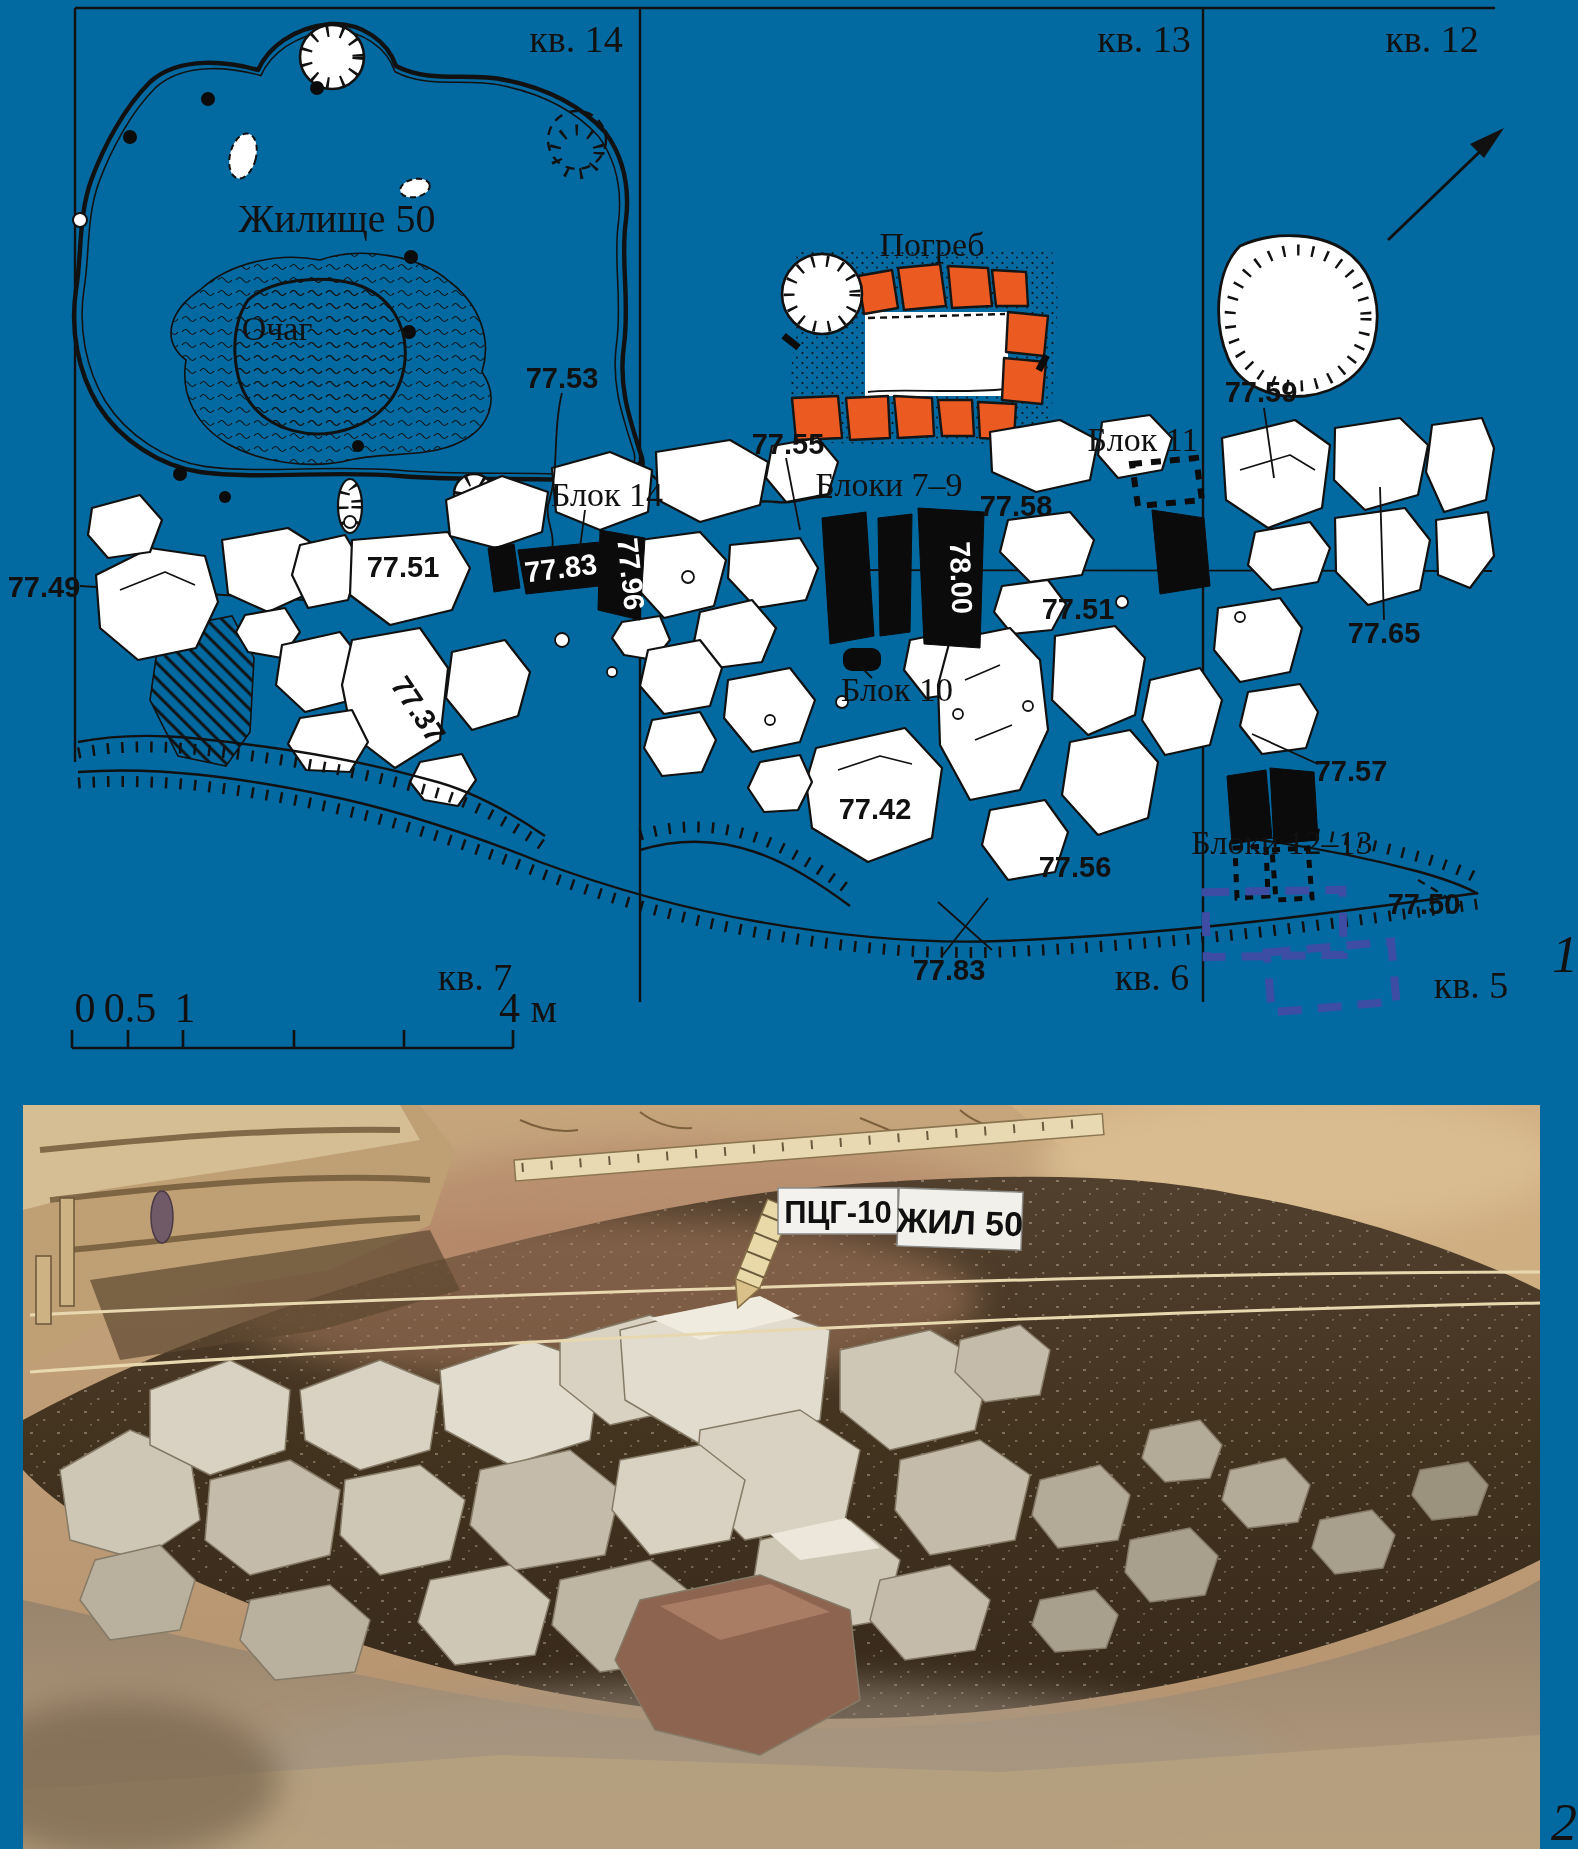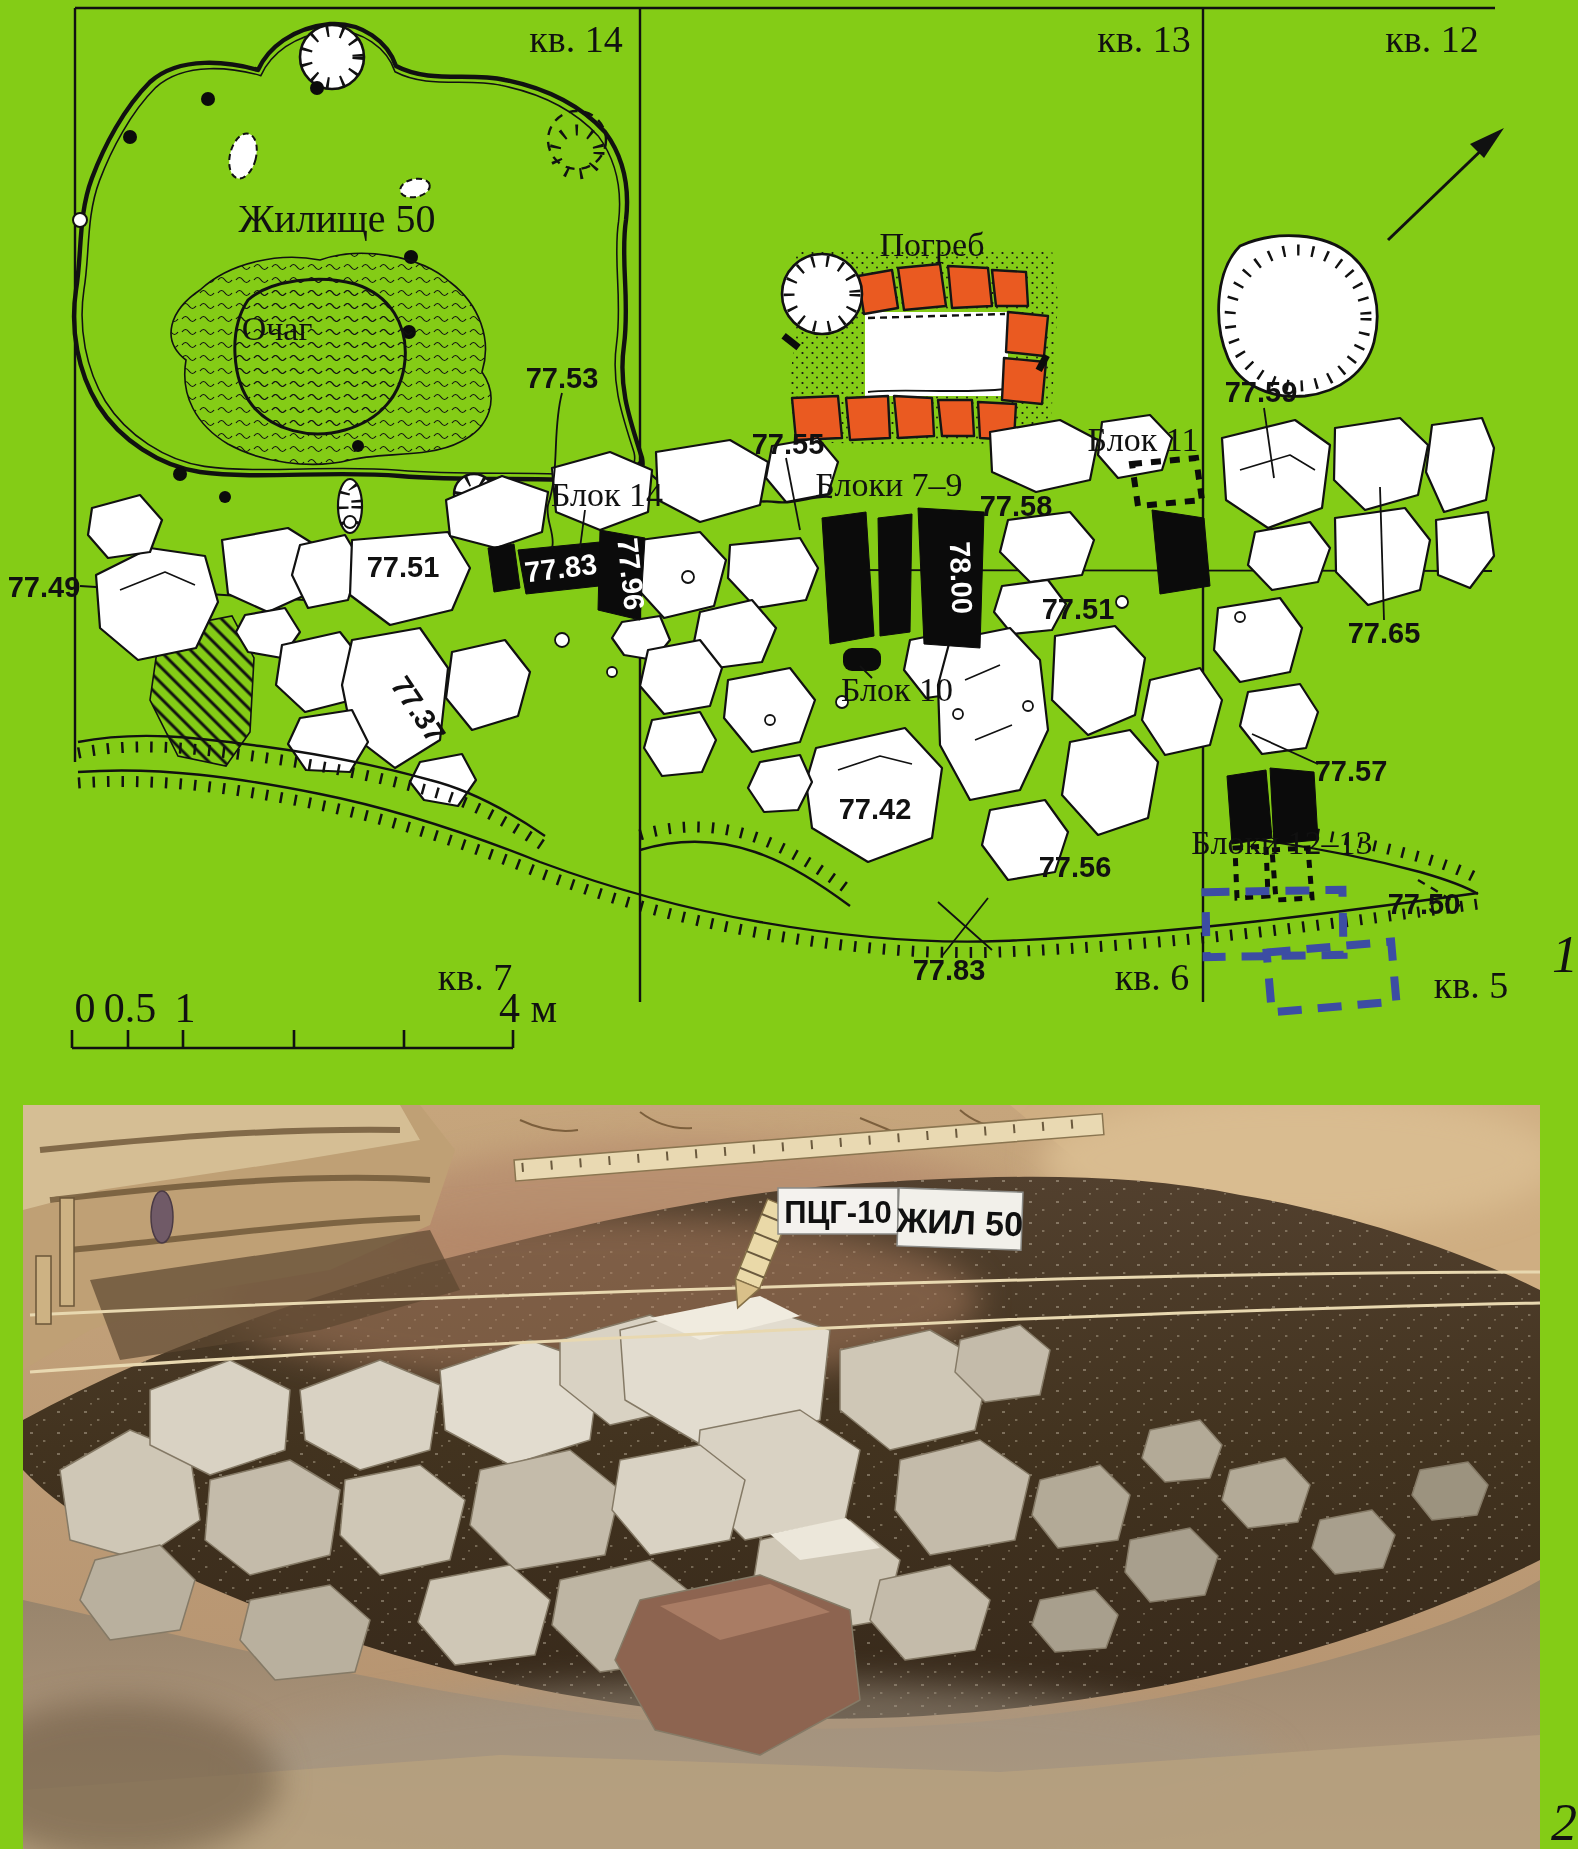--- a/index.html
+++ b/index.html
@@ -1,16 +1,16 @@
 <!DOCTYPE html>
 <html><head>
 <meta charset="utf-8">
 <style>
   html,body{margin:0;padding:0;background:#ffffff;}
-  .page{position:relative;width:1578px;height:1849px;background:#84cc16;overflow:hidden;}
+  .page{position:relative;width:1578px;height:1849px;background:#0369a1;overflow:hidden;}
   svg{display:block;}
   text{fill:#111;}
   .quad{font-family:"Liberation Serif","DejaVu Serif",serif;font-size:38px;}
   .feat{font-family:"Liberation Serif","DejaVu Serif",serif;font-size:34px;}
   .feat-big{font-family:"Liberation Serif","DejaVu Serif",serif;font-size:40px;}
   .elev{font-family:"Liberation Sans","DejaVu Sans",sans-serif;font-size:29px;font-weight:700;}
   .elev-w{font-family:"Liberation Sans","DejaVu Sans",sans-serif;font-size:29px;font-weight:700;fill:#fff;}
   .scalenum{font-family:"Liberation Serif","DejaVu Serif",serif;font-size:42px;}
   .fignum{font-family:"Liberation Serif","DejaVu Serif",serif;font-size:52px;font-style:italic;}
   .signtxt{font-family:"Liberation Sans","DejaVu Sans",sans-serif;font-weight:700;fill:#101010;}

